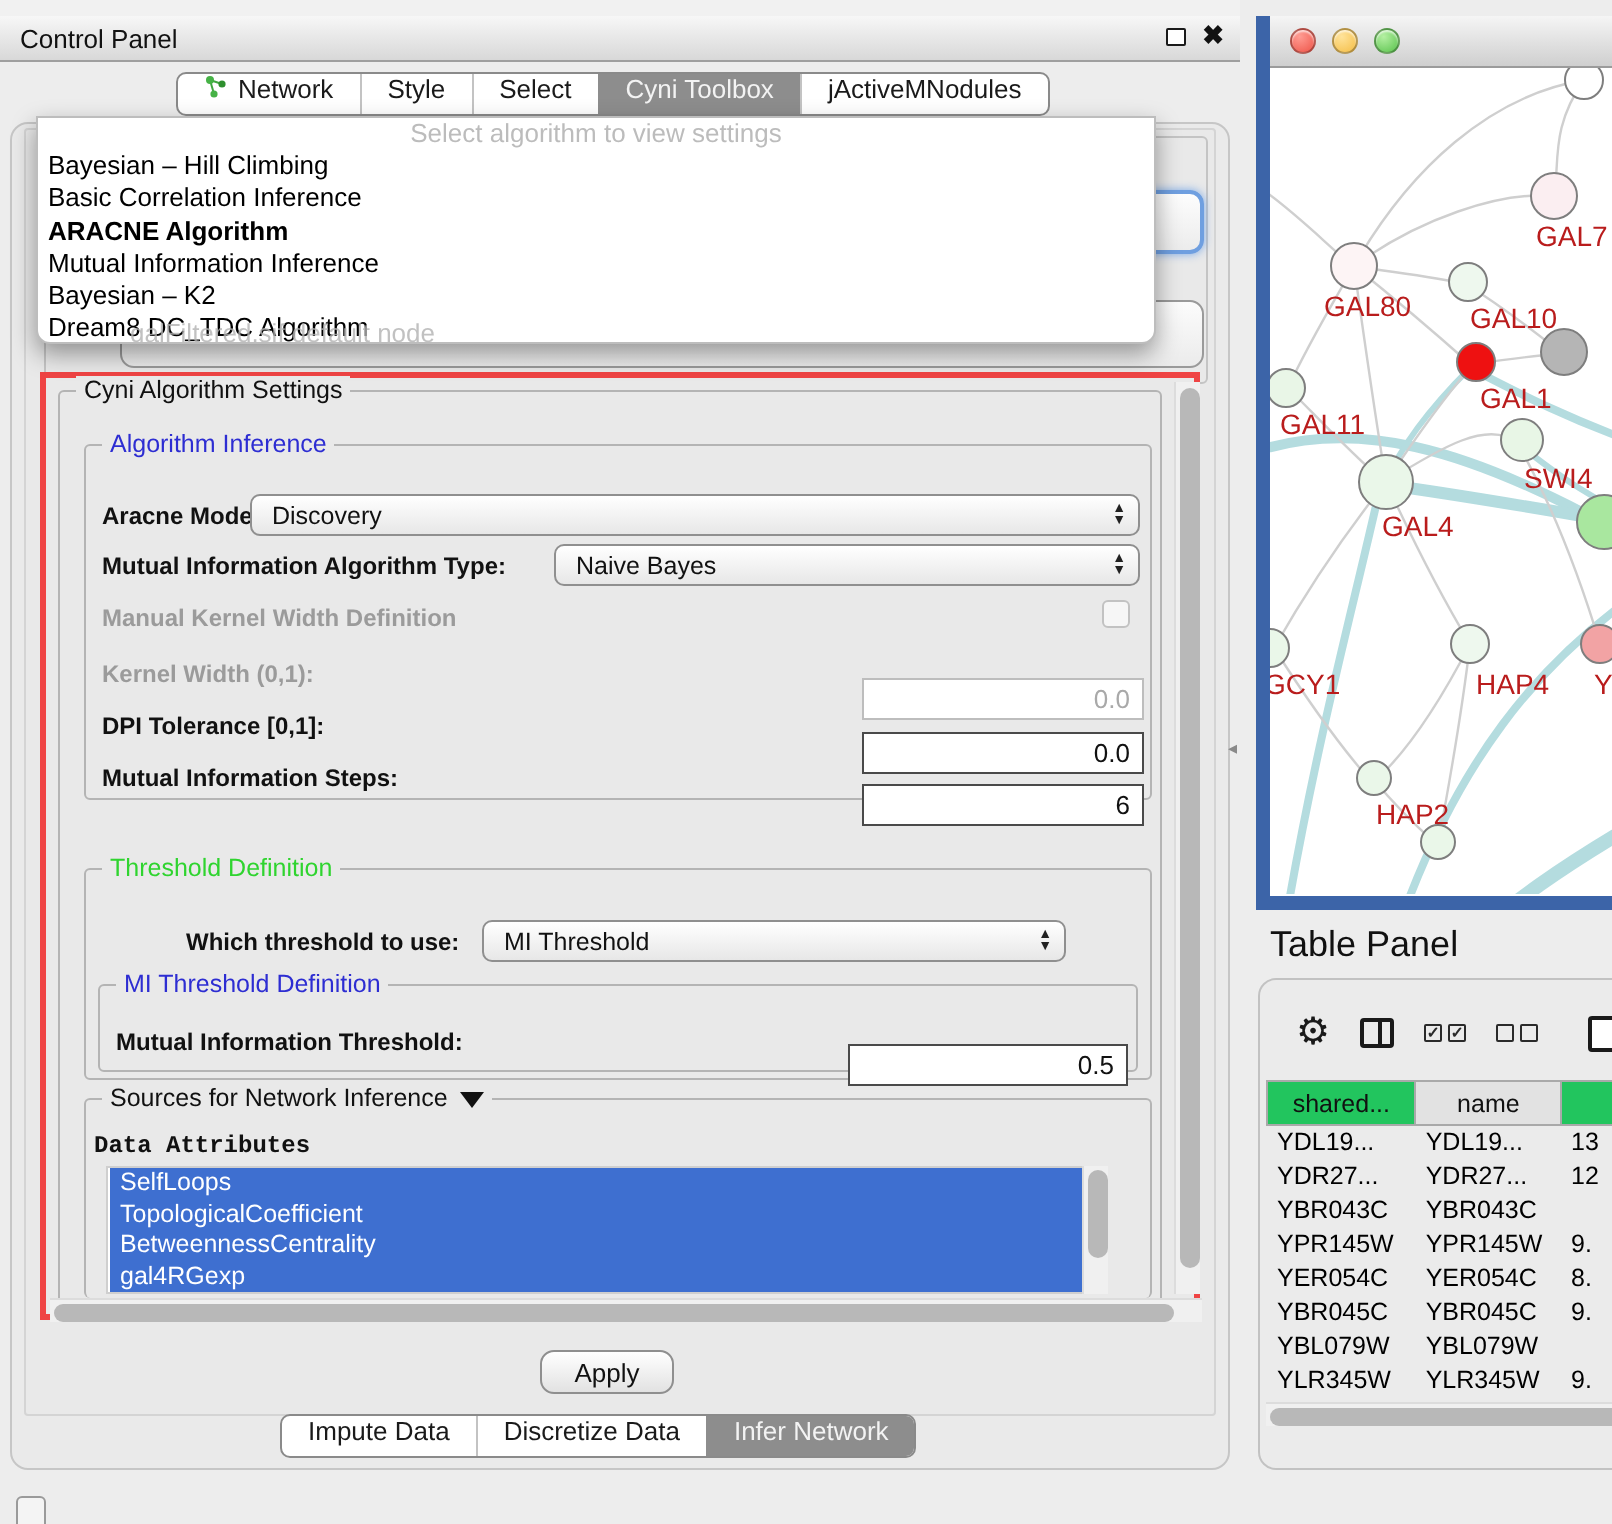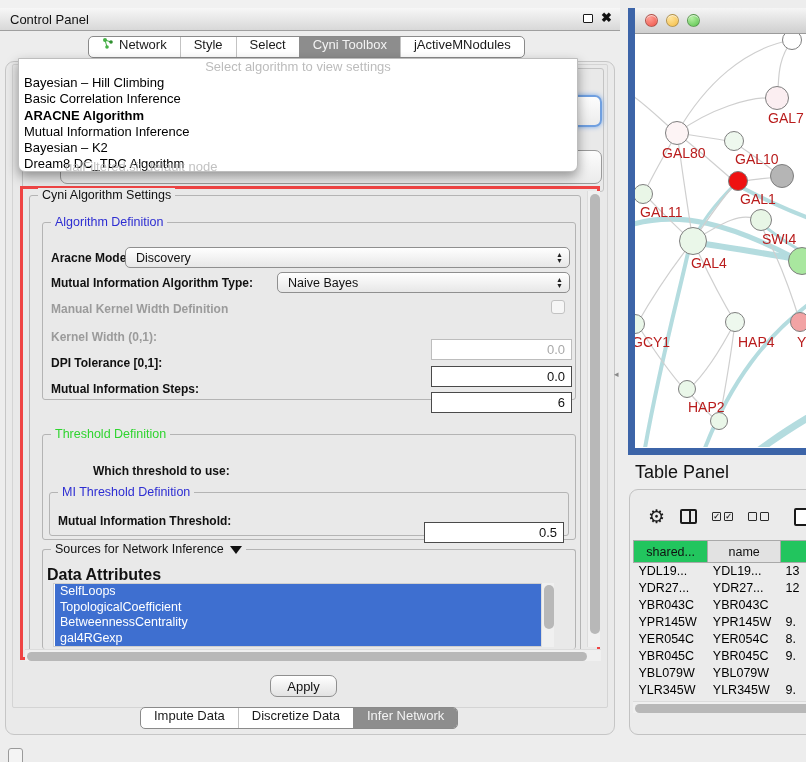--- a/index.html
+++ b/index.html
@@ -184,21 +184,21 @@
       </div>
     <div class="ghost">galFiltered.sif default node</div>
   </div>
 
   <div class="settings-viewport">
 
     <div class="groupbox" style="left:6px; top:6px; width:552px; height:462px;">
       <span class="gb-title">Cyni Algorithm Settings</span>
 
       <div class="groupbox" style="left:12px; top:26px; width:534px; height:178px;">
-        <span class="gb-title t-blue">Algorithm Definition</span>
+        <span class="gb-title t-blue">Algorithm Inference</span>
 
         <span class="lbl" style="left:8px; top:28px;">Aracne Mode:</span>
         <div class="combo" style="left:82px; top:24px; width:445px;">
           <span class="val">Discovery</span>
           <span class="stepper">▲<br>▼</span>
         </div>
 
         <span class="lbl" style="left:8px; top:53px;">Mutual Information Algorithm Type:</span>
         <div class="combo" style="left:234px; top:49px; width:293px;">
           <span class="val">Naive Bayes</span>
@@ -222,33 +222,37 @@
         <div class="field" style="left:388px; top:155px; width:141px;">
           <span>6</span>
         </div>
       </div>
 
 
       <div class="groupbox" style="left:12px; top:238px; width:534px; height:106px;">
         <span class="gb-title t-green">Threshold Definition</span>
 
         <span class="lbl" style="left:50px; top:29px;">Which threshold to use:</span>
+        <div class="combo" style="left:198px; top:25px; width:292px;">
+          <span class="val">MI Threshold</span>
+          <span class="stepper">▲<br>▼</span>
+        </div>
 
         <div class="groupbox" style="left:6px; top:57px; width:520px; height:44px;">
           <span class="gb-title t-blue">MI Threshold Definition</span>
           <span class="lbl" style="left:8px; top:21px;">Mutual Information Threshold:</span>
           <div class="field" style="left:374px; top:15px; width:140px;">
             <span>0.5</span>
           </div>
         </div>
       </div>
 
       <div class="groupbox" style="left:12px; top:353px; width:534px; height:100px; border-bottom:none;">
         <span class="gb-title"><span>Sources for Network Inference</span><span class="arrow-down"></span></span>
-        <span class="lbl" style="left:4px; top:16px; font-size:16px;">Data Attributes</span>
+        <span class="lbl" style="left:4px; top:16px; font-size:12px;font-family:Liberation Mono, monospace;">Data Attributes</span>
         <div class="attr-list" style="left:10px; top:33px; width:500px; height:64px;" id="attr-list">
             <div class="attr-item">SelfLoops</div>
             <div class="attr-item">TopologicalCoefficient</div>
             <div class="attr-item">BetweennessCentrality</div>
             <div class="attr-item">gal4RGexp</div>
           </div>
         <div class="vscroll" style="left:498px; top:33px; height:64px;">
           <div class="vthumb" style="top:2px; height:44px;"></div>
         </div>
       </div>

